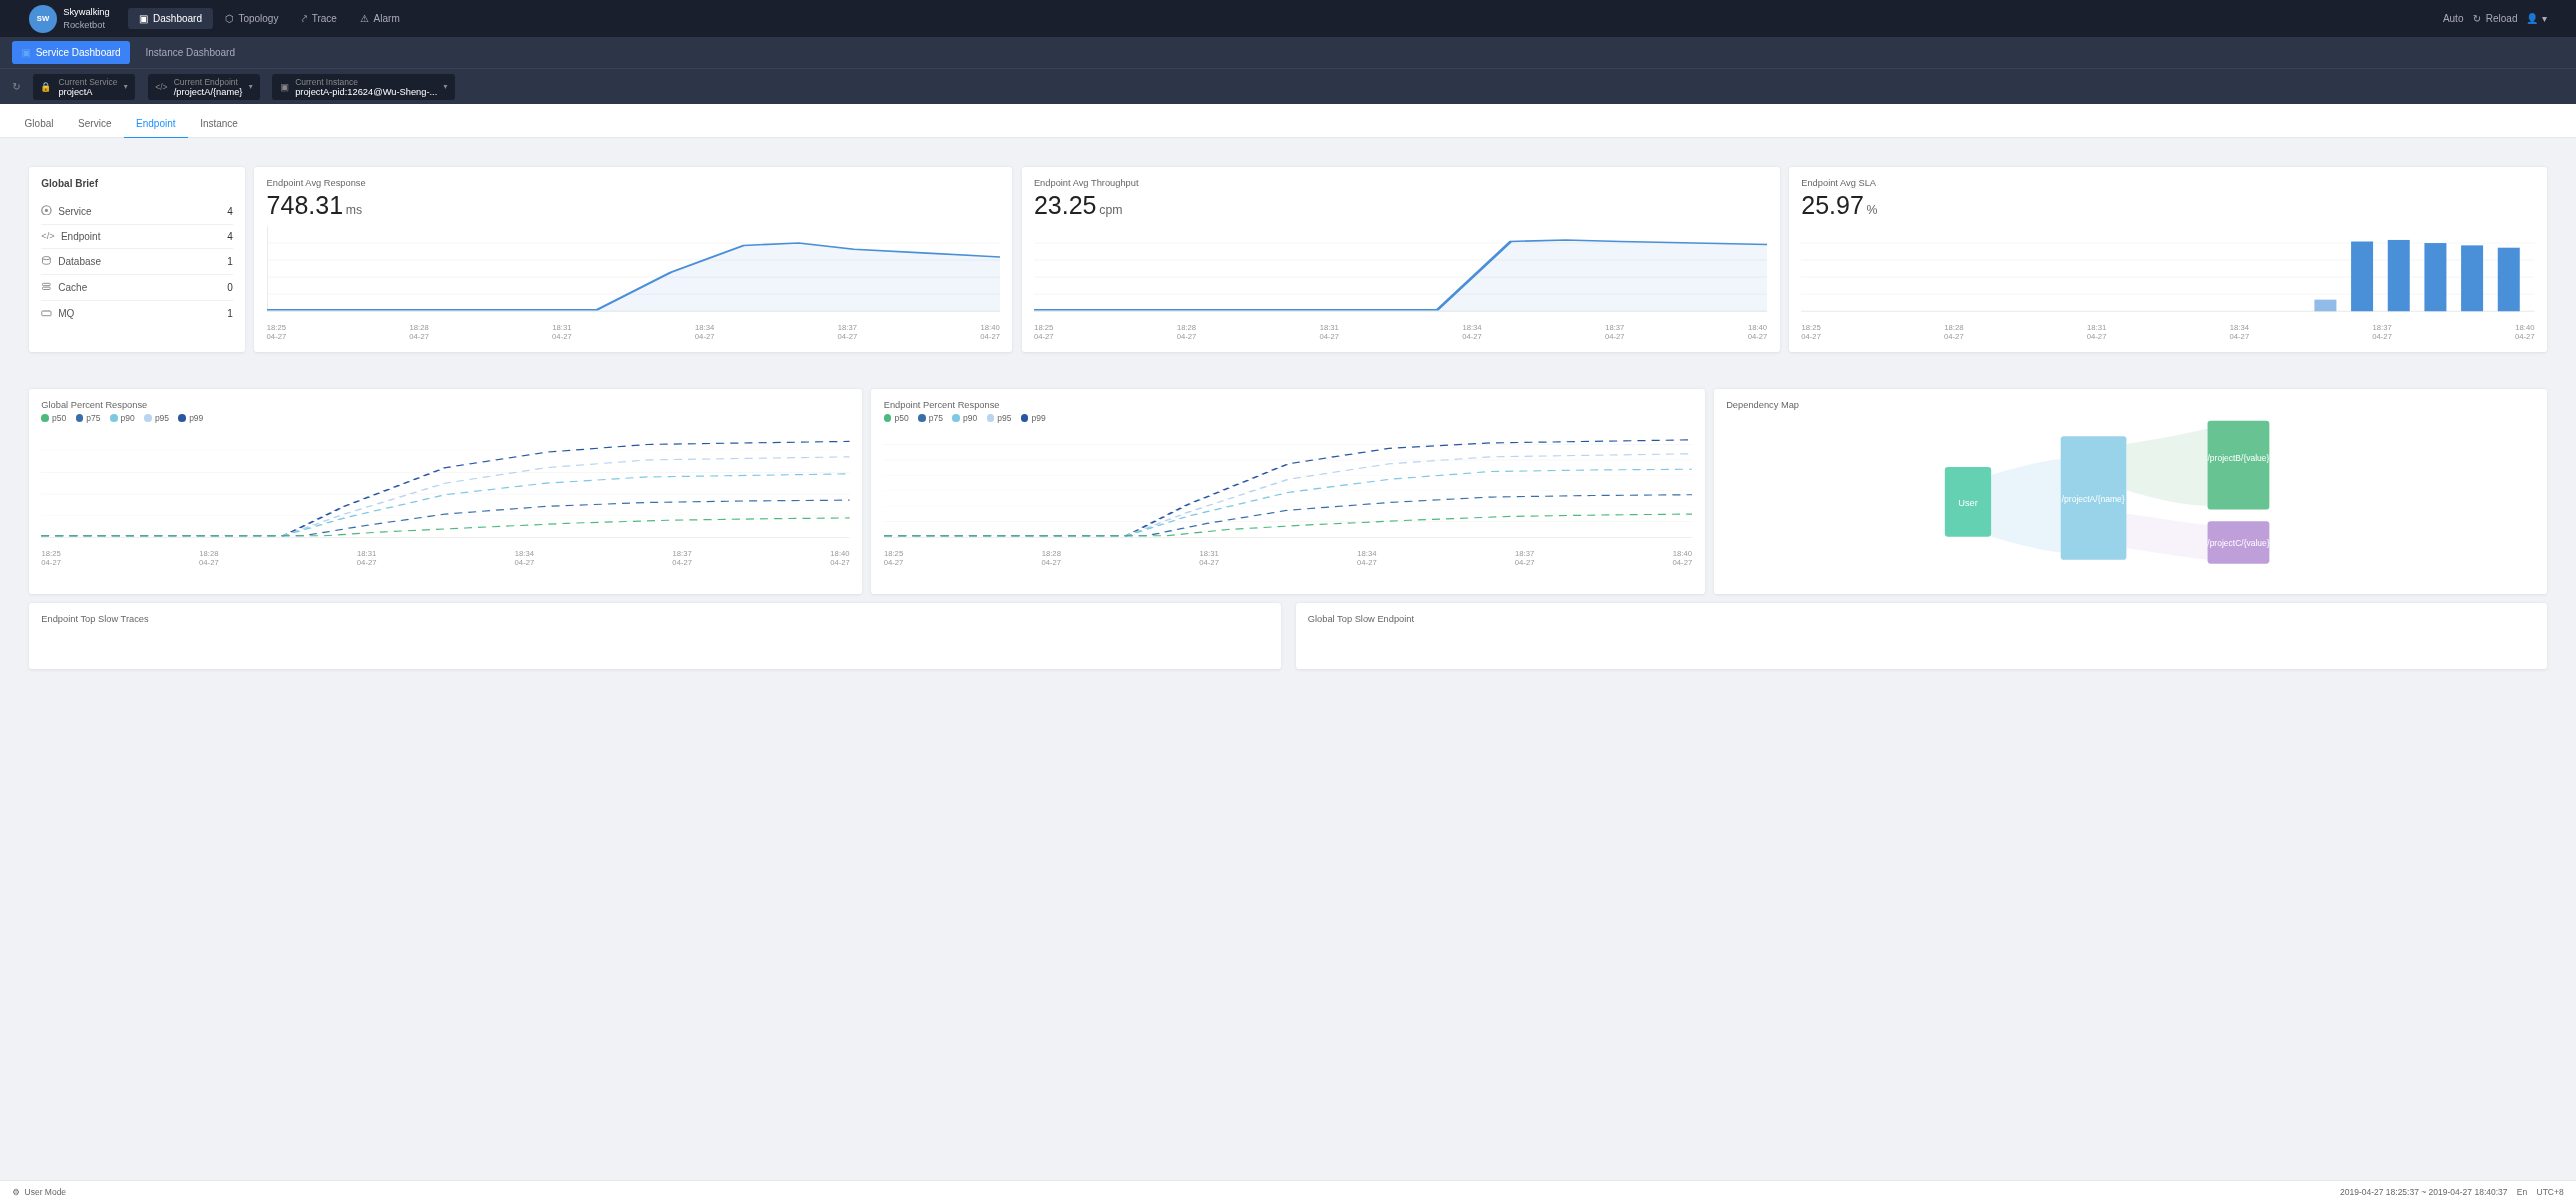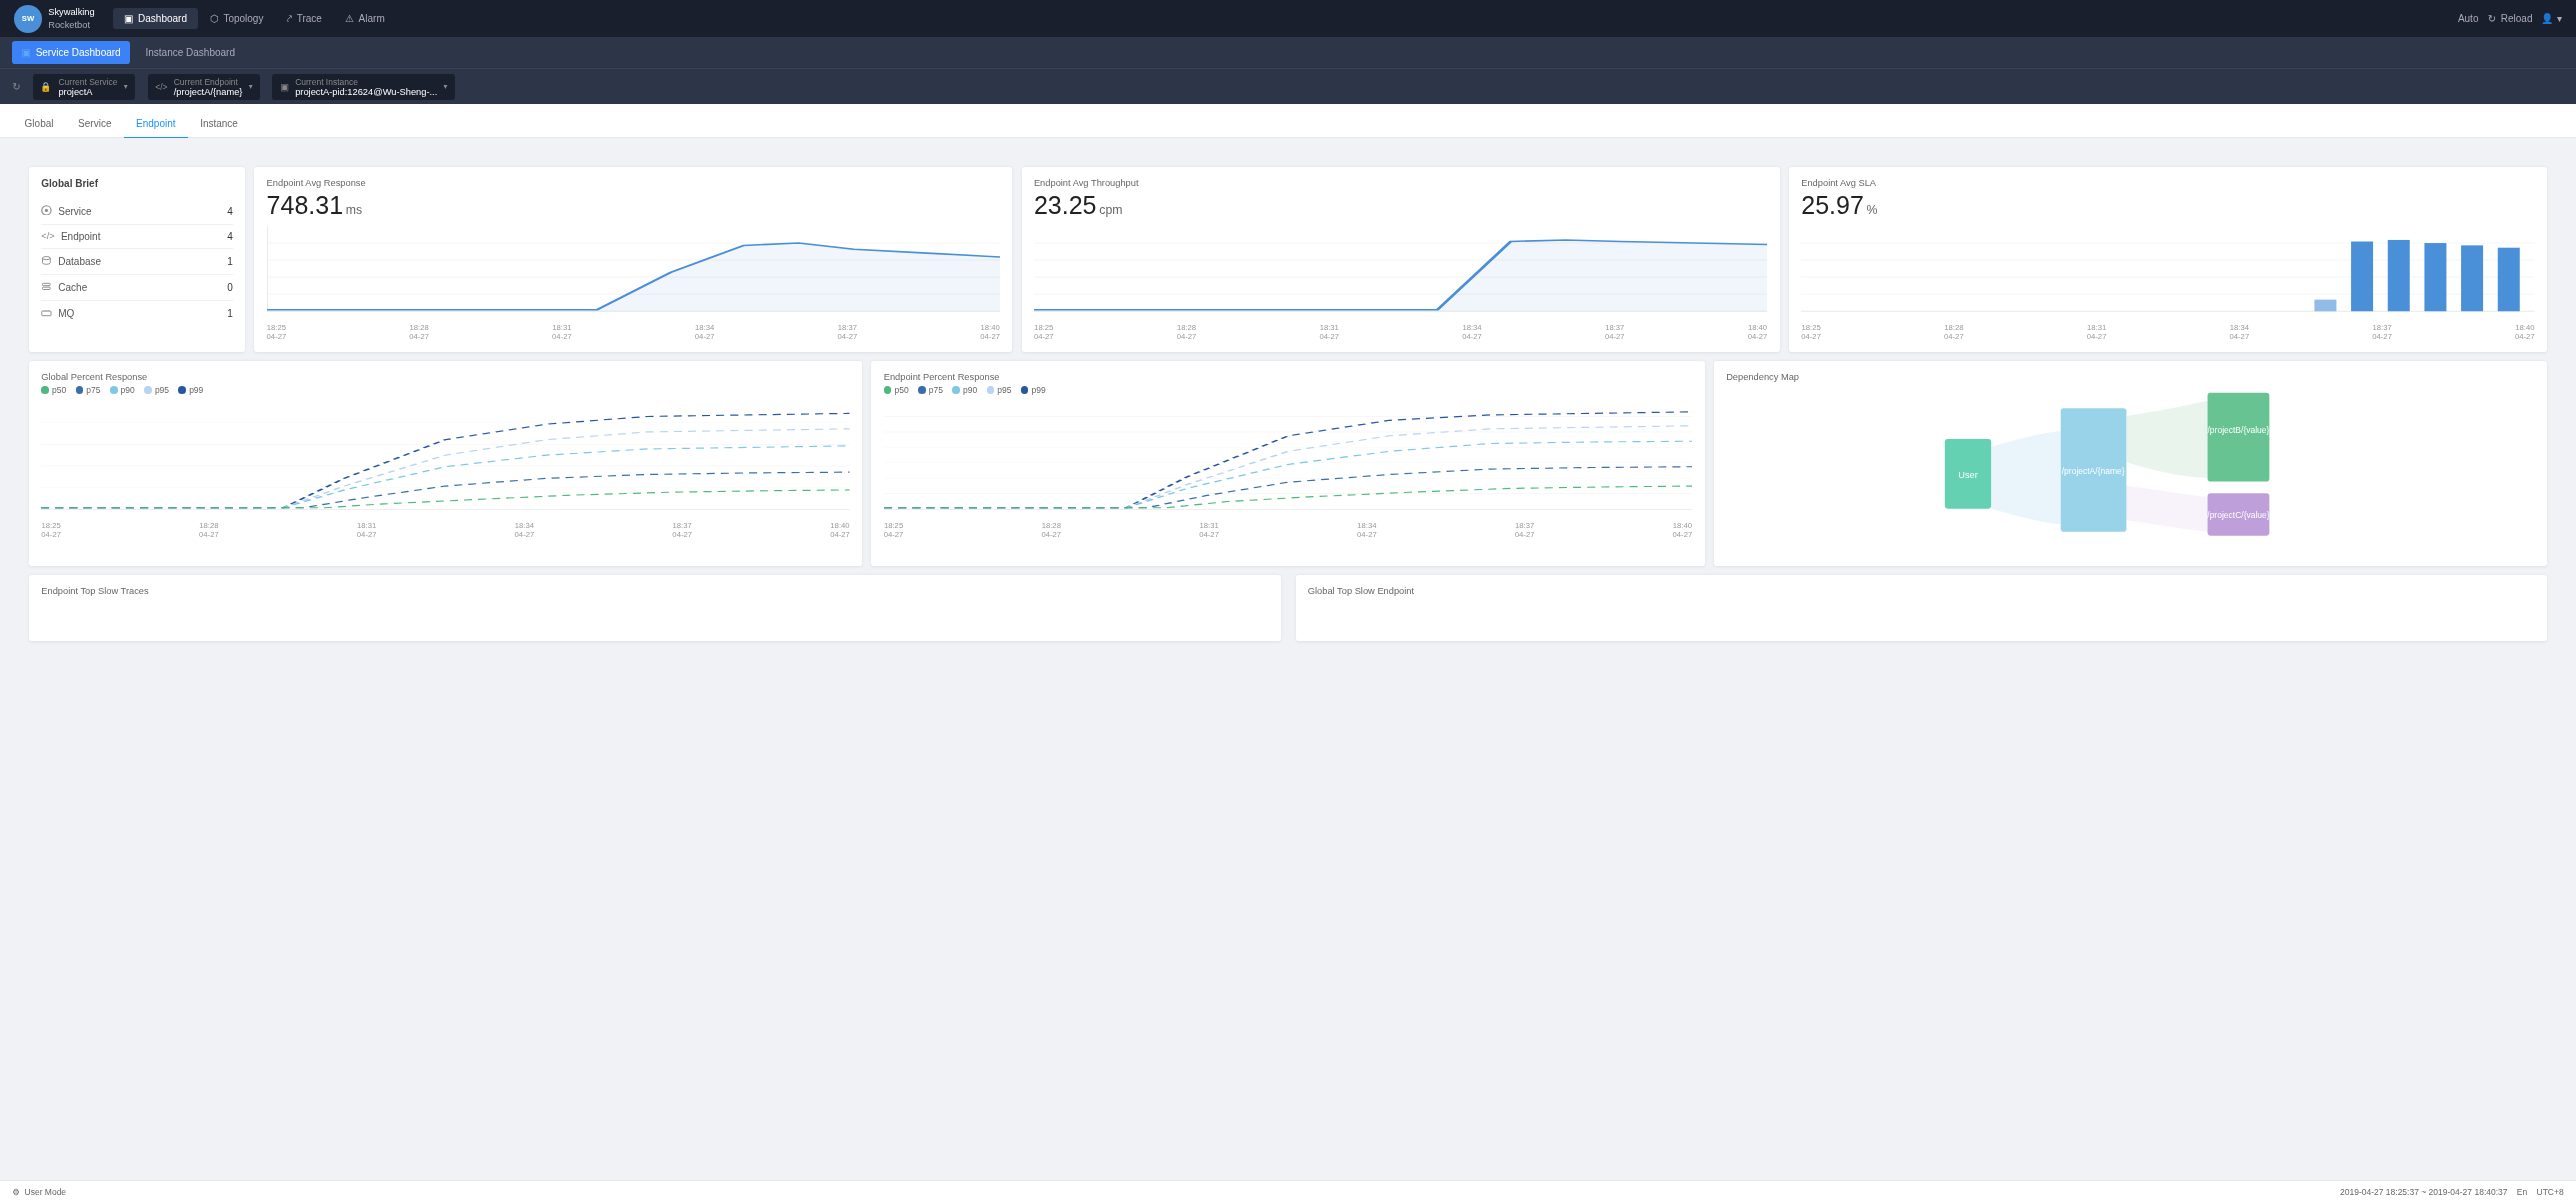--- a/index.html
+++ b/index.html
@@ -3,21 +3,21 @@
   <meta charset="utf-8">
   <style>
     * { box-sizing: border-box; margin: 0; padding: 0; }
     body { font-family: -apple-system, BlinkMacSystemFont, 'Segoe UI', sans-serif; font-size: 10px; background: #f0f2f5; color: #333; }
 
     
     .top-nav {
       background: #1a1f2e;
       display: flex;
       align-items: center;
-      padding: 0 14px;
+      padding: 0 29px;
       height: 37px;
       justify-content: space-between;
     }
     .nav-left { display: flex; align-items: center; gap: 6.2px; }
     .logo { display: flex; align-items: center; gap: 6.2px; color: #fff; font-size: 10px; }
     .logo-icon { width: 28px; height: 28px; background: #4a90d9; border-radius: 50%; display: flex; align-items: center; justify-content: center; color: white; font-weight: bold; font-size: 7.7px; }
     .nav-items { display: flex; align-items: center; gap: 1.5px; margin-left: 12.3px; }
     .nav-item {
       color: #aab; padding: 4.6px 10.8px; border-radius: 3.1px; cursor: pointer; font-size: 10px;
       display: flex; align-items: center; gap: 4.6px;
@@ -410,21 +410,21 @@
             </div>
           <div class="chart-label-item">
               <div>18:40</div>
               <div>04-27</div>
             </div>
         </div>
       </div>
     </div>
   </div>
 
-  <div style="display:grid; grid-template-columns: 1fr 1fr 1fr; gap:9.3px;">
+  <div style="display:grid; grid-template-columns: 1fr 1fr 1fr; gap:9.3px;margin-top:28px;">
 
     <div class="card">
       <div class="card-title">Global Percent Response</div>
       <div class="legend">
         <div class="legend-item">
           <span class="legend-dot" style="background:#4cba7f;"></span>
           <span>p50</span>
         </div>
         <div class="legend-item">
           <span class="legend-dot" style="background:#3a6ea8;"></span>

